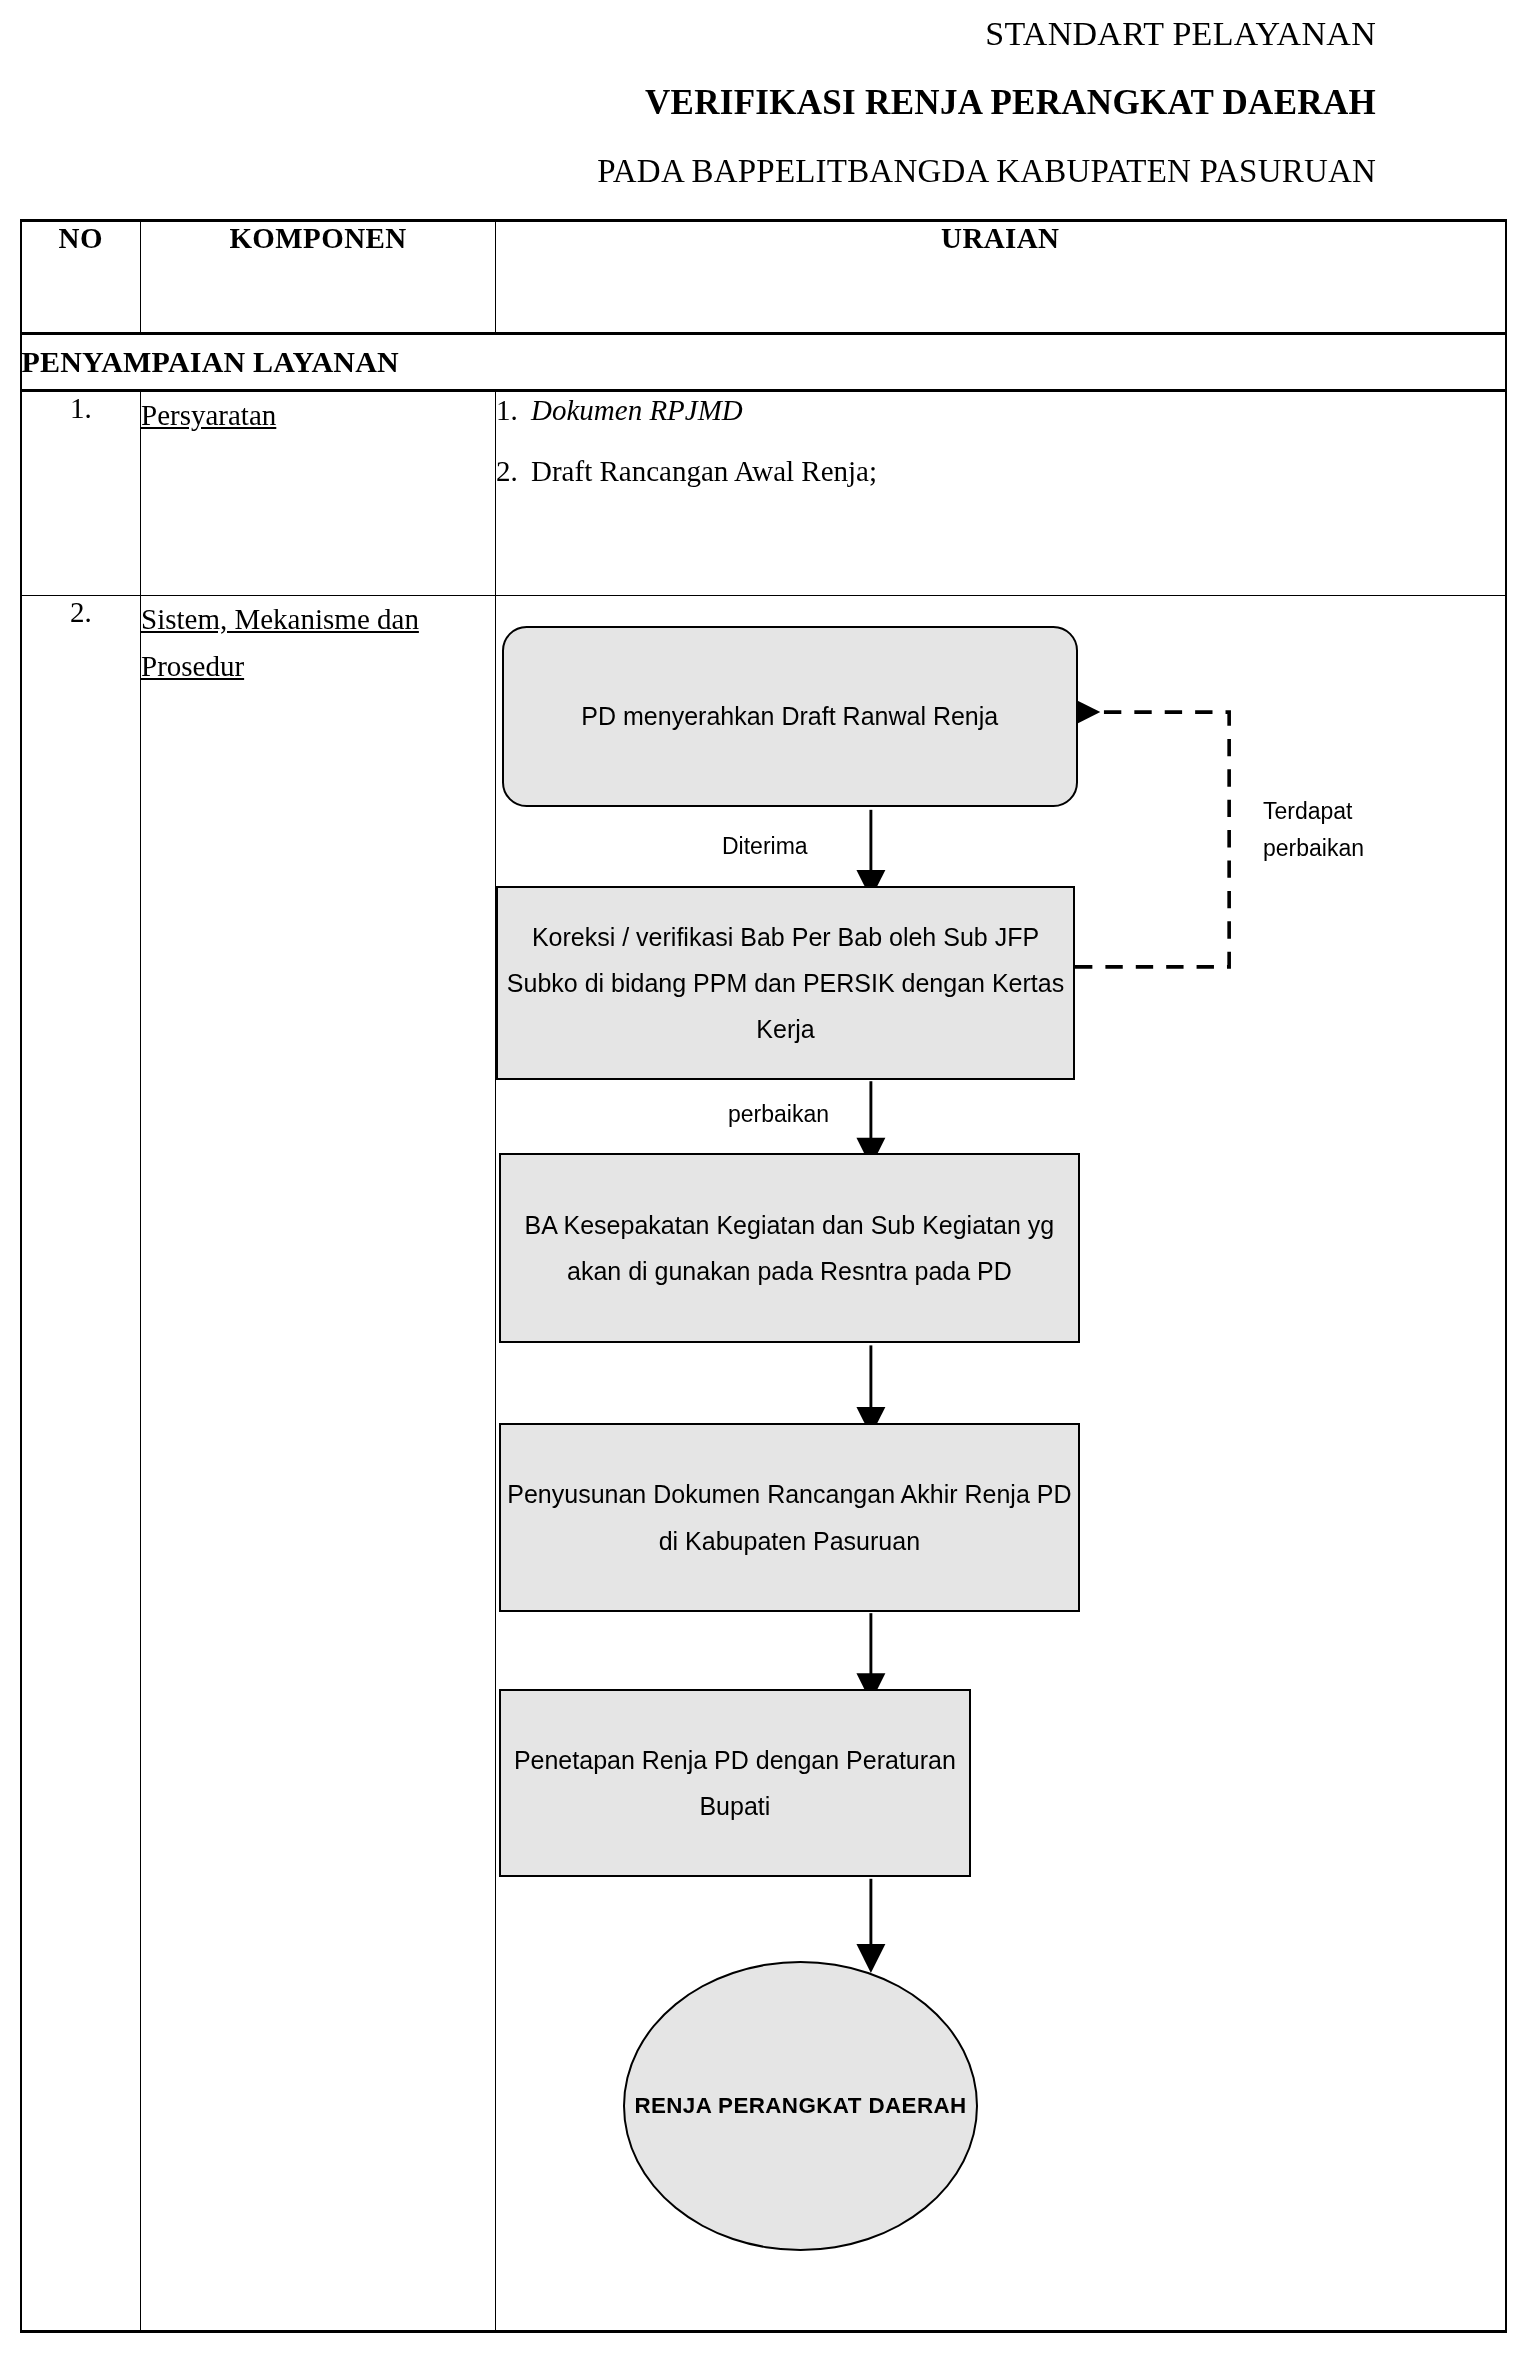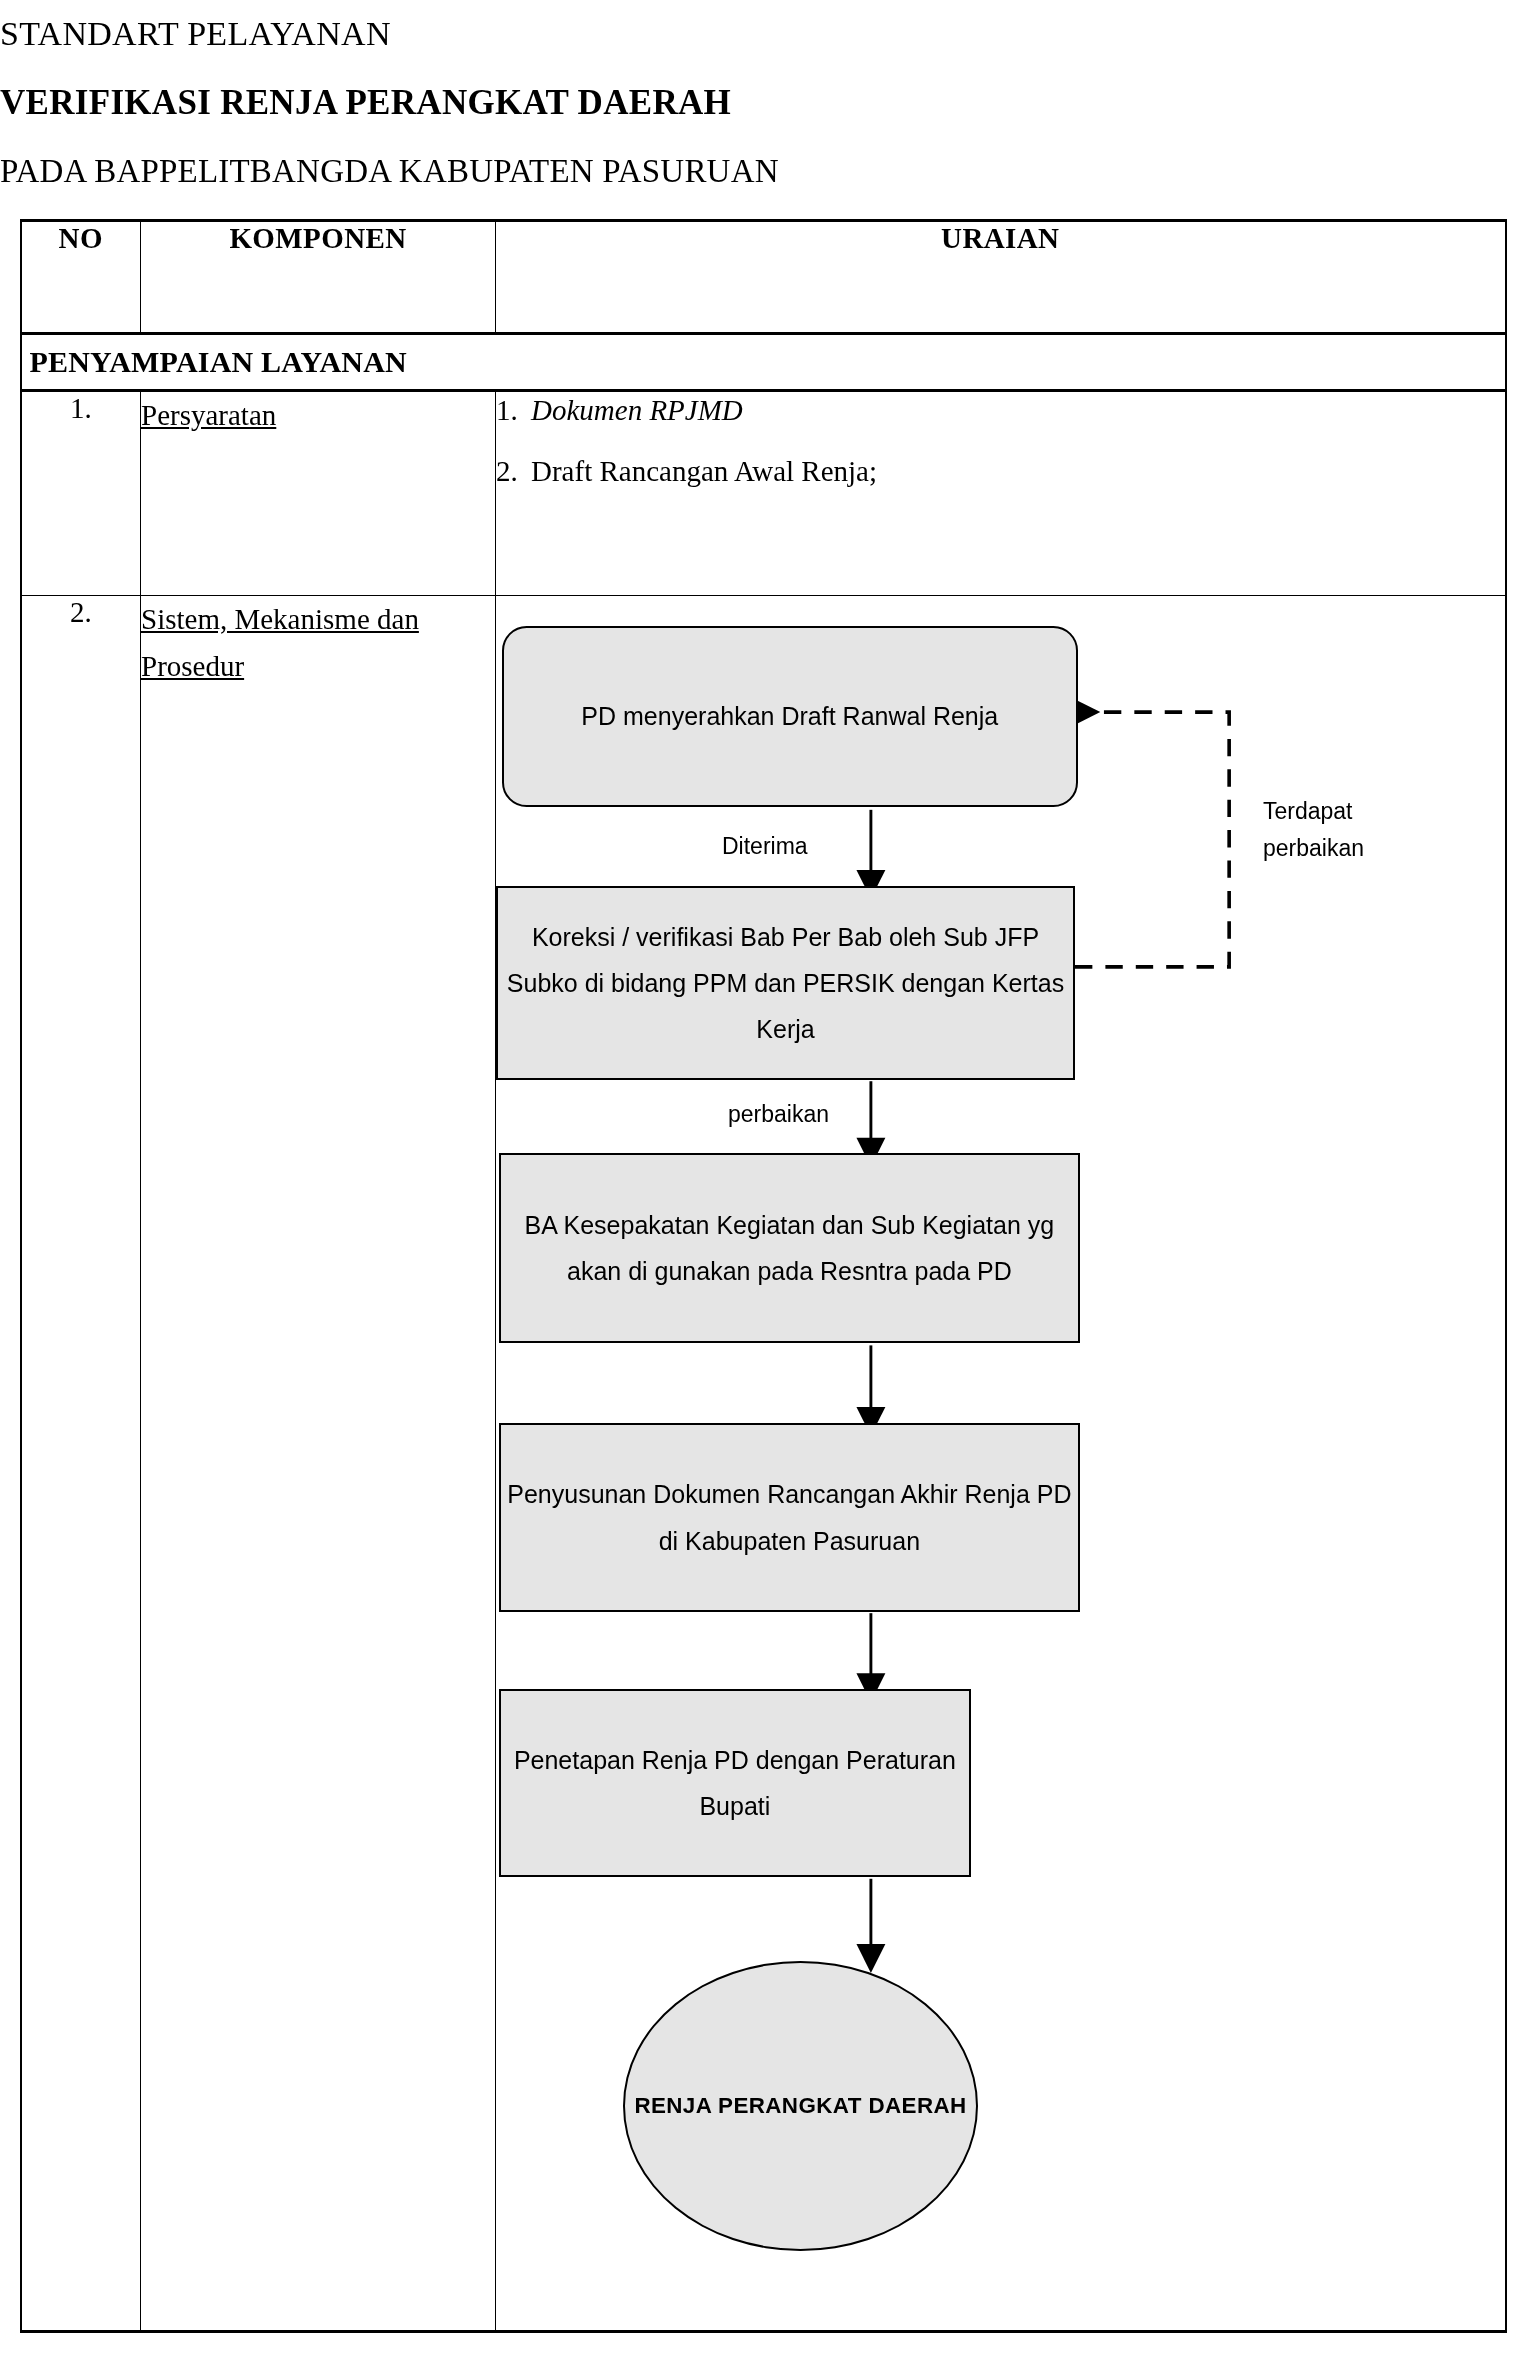--- a/index.html
+++ b/index.html
@@ -15,21 +15,22 @@
     color: #000000;
     overflow: hidden;
   }
 
   
   .titles {
     position: absolute;
     left: 0;
     top: 0;
     width: 1343px;
-    text-align: left;
+    text-align: right;
+    padding-left: 33px;
   }
   .title-line1 {
     font-family: "Liberation Serif", serif;
     font-size: 34px;
     font-weight: normal;
     letter-spacing: 0.3px;
     line-height: 1;
     padding-top: 17.4px;
   }
   .title-line2 {
@@ -86,21 +87,21 @@
     border-top-width: 3.6px;
     border-bottom-width: 3.6px;
     height: 54px;
     vertical-align: middle;
   }
   .section-title {
     font-size: 30px;
     font-weight: bold;
     font-family: "Liberation Serif", serif;
     letter-spacing: 0.2px;
-    padding-left: 8px;
+    padding-left: 0px;
     line-height: 1;
   }
 
   .cell-no {
     text-align: center;
     font-size: 29px;
     font-family: "Liberation Serif", serif;
     padding-top: 16px;
   }
   .cell-komp {

